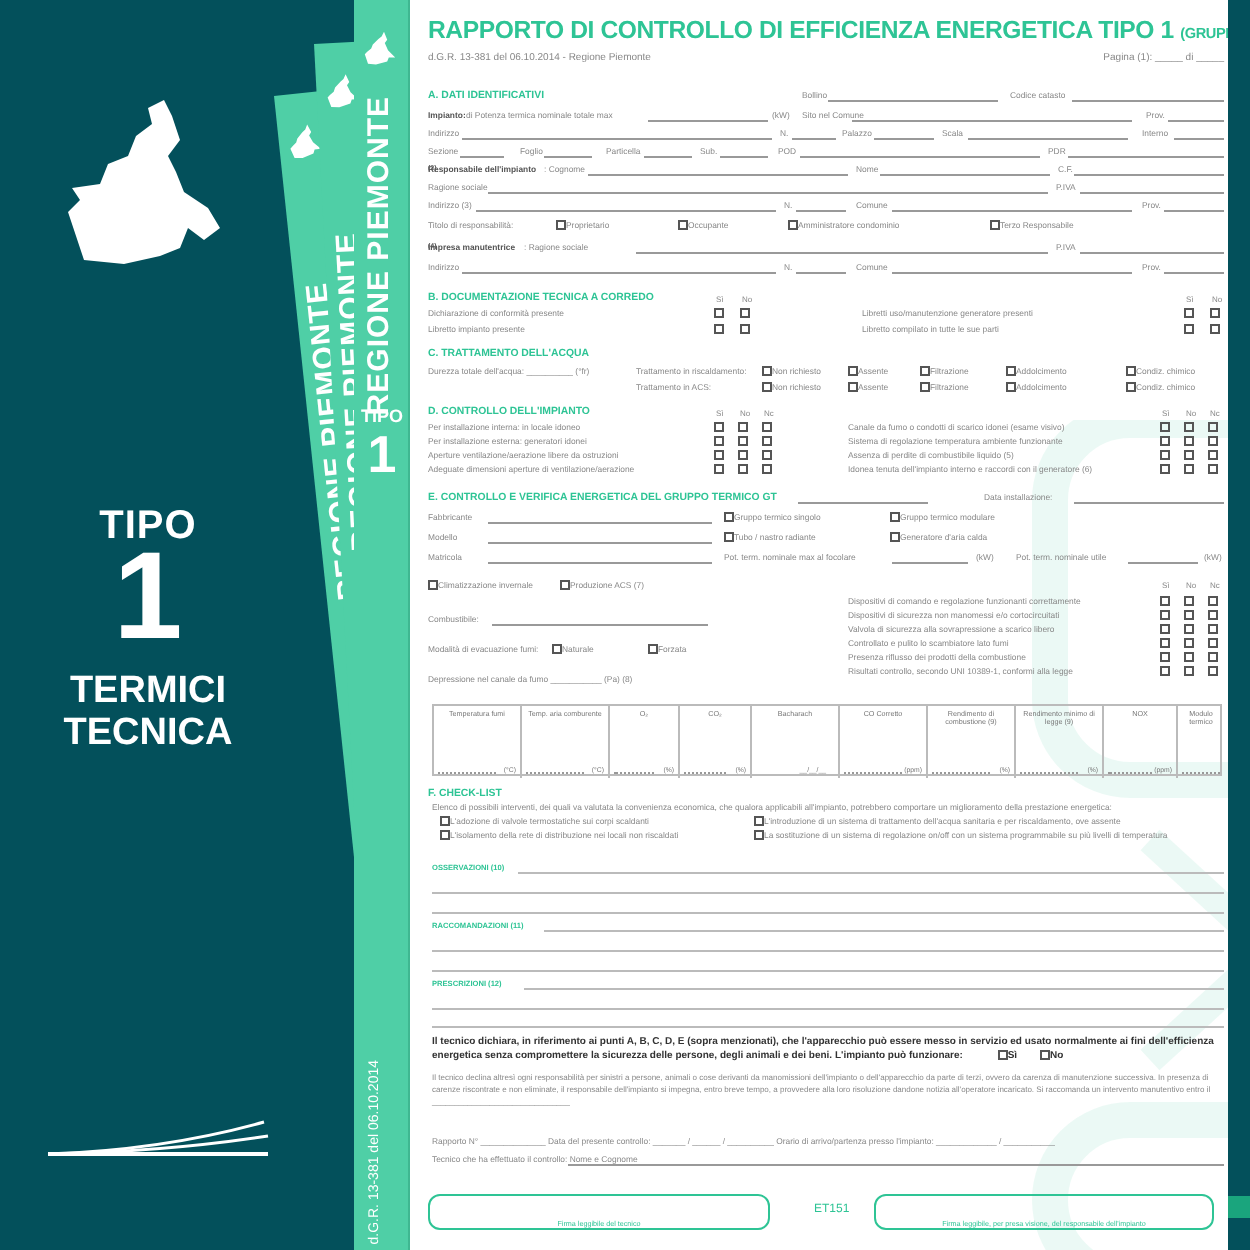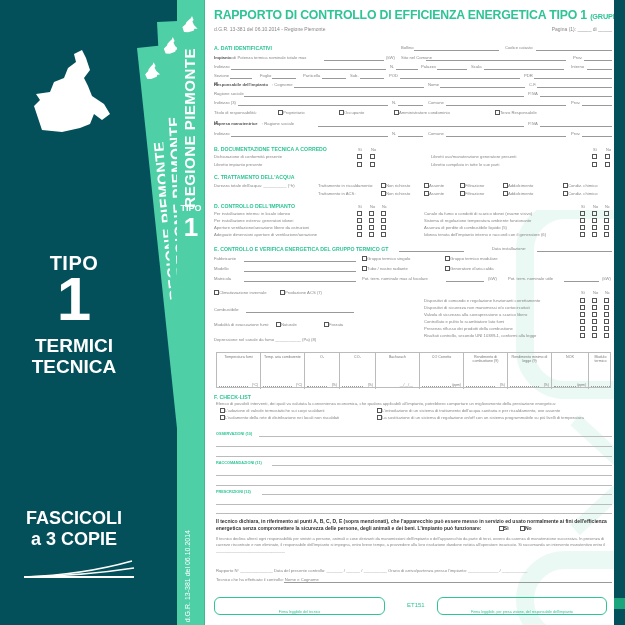--- a/index.html
+++ b/index.html
@@ -67,24 +67,20 @@
 
 <div class="cover">
   <svg class="cover-map" viewBox="0 0 80 95">
     <path fill="#fff" d="M50 2 L54 10 L58 22 L52 30 L56 38 L60 48 L72 56 L78 66 L70 72 L62 66 L58 76 L48 80 L30 84 L10 82 L6 70 L2 58 L8 52 L4 46 L18 44 L22 34 L32 30 L36 20 L44 14 L42 6 Z"></path>
   </svg>
   <div class="cover-tipo t1">TIPO</div>
   <div class="cover-tipo t2">1</div>
   <div class="cover-tipo t3">
     <div>TERMICI</div>
     <div>TECNICA</div>
-  </div>
-  <div class="cover-fasc">
-    <div>FASCICOLI</div>
-    <div>a 3 COPIE</div>
   </div>
   <svg class="cover-swoosh" viewBox="0 0 115 25">
     <path d="M2 22 Q60 20 110 6" stroke="#fff" stroke-width="1.5" fill="none"></path>
     <path d="M2 22 Q60 21 112 13" stroke="#fff" stroke-width="1.5" fill="none"></path>
     <path d="M2 22 L112 22" stroke="#fff" stroke-width="2" fill="none"></path>
   </svg>
 </div>
 
 <div class="spine s1">
   <svg class="sp-map" viewBox="0 0 80 95">

